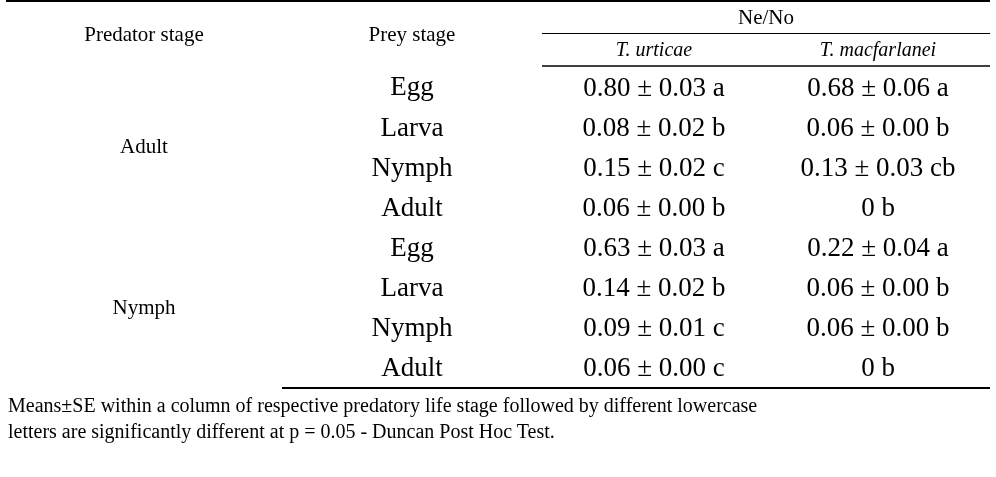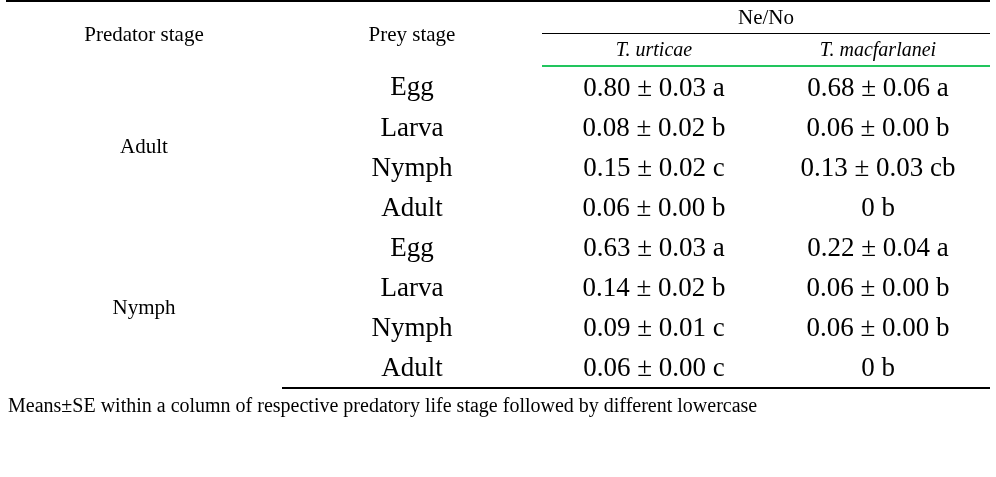--- a/index.html
+++ b/index.html
@@ -28,21 +28,21 @@
   col.c-pred { width: 276px; }
   col.c-prey { width: 260px; }
   col.c-urt  { width: 224px; }
   col.c-mac  { width: 224px; }
 
   
   .rule-top td {
     border-top: 2px solid #000;
   }
   .rule-header-bottom td {
-    border-bottom: 2px solid #22c55e;
+    border-bottom: 2px solid #404040;
   }
   .rule-body-bottom td {
     border-bottom: 2px solid #000;
   }
 
   th, td {
     padding: 0;
     vertical-align: middle;
     font-weight: normal;
   }
@@ -149,14 +149,15 @@
       <tr class="rule-body-bottom">
         <td class="body-cell">Adult</td>
         <td class="body-cell">0.06 ± 0.00 c</td>
         <td class="body-cell">0 b</td>
       </tr>
     </tbody>
   </table>
 
   <div class="note">
     <span class="note-line">Means±SE within a column of respective predatory life stage followed by different lowercase</span>
+    <span class="note-line">letters are significantly different at p = 0.05 - Duncan Post Hoc Test.</span>
   </div>
 </div>
 
 </body></html>

